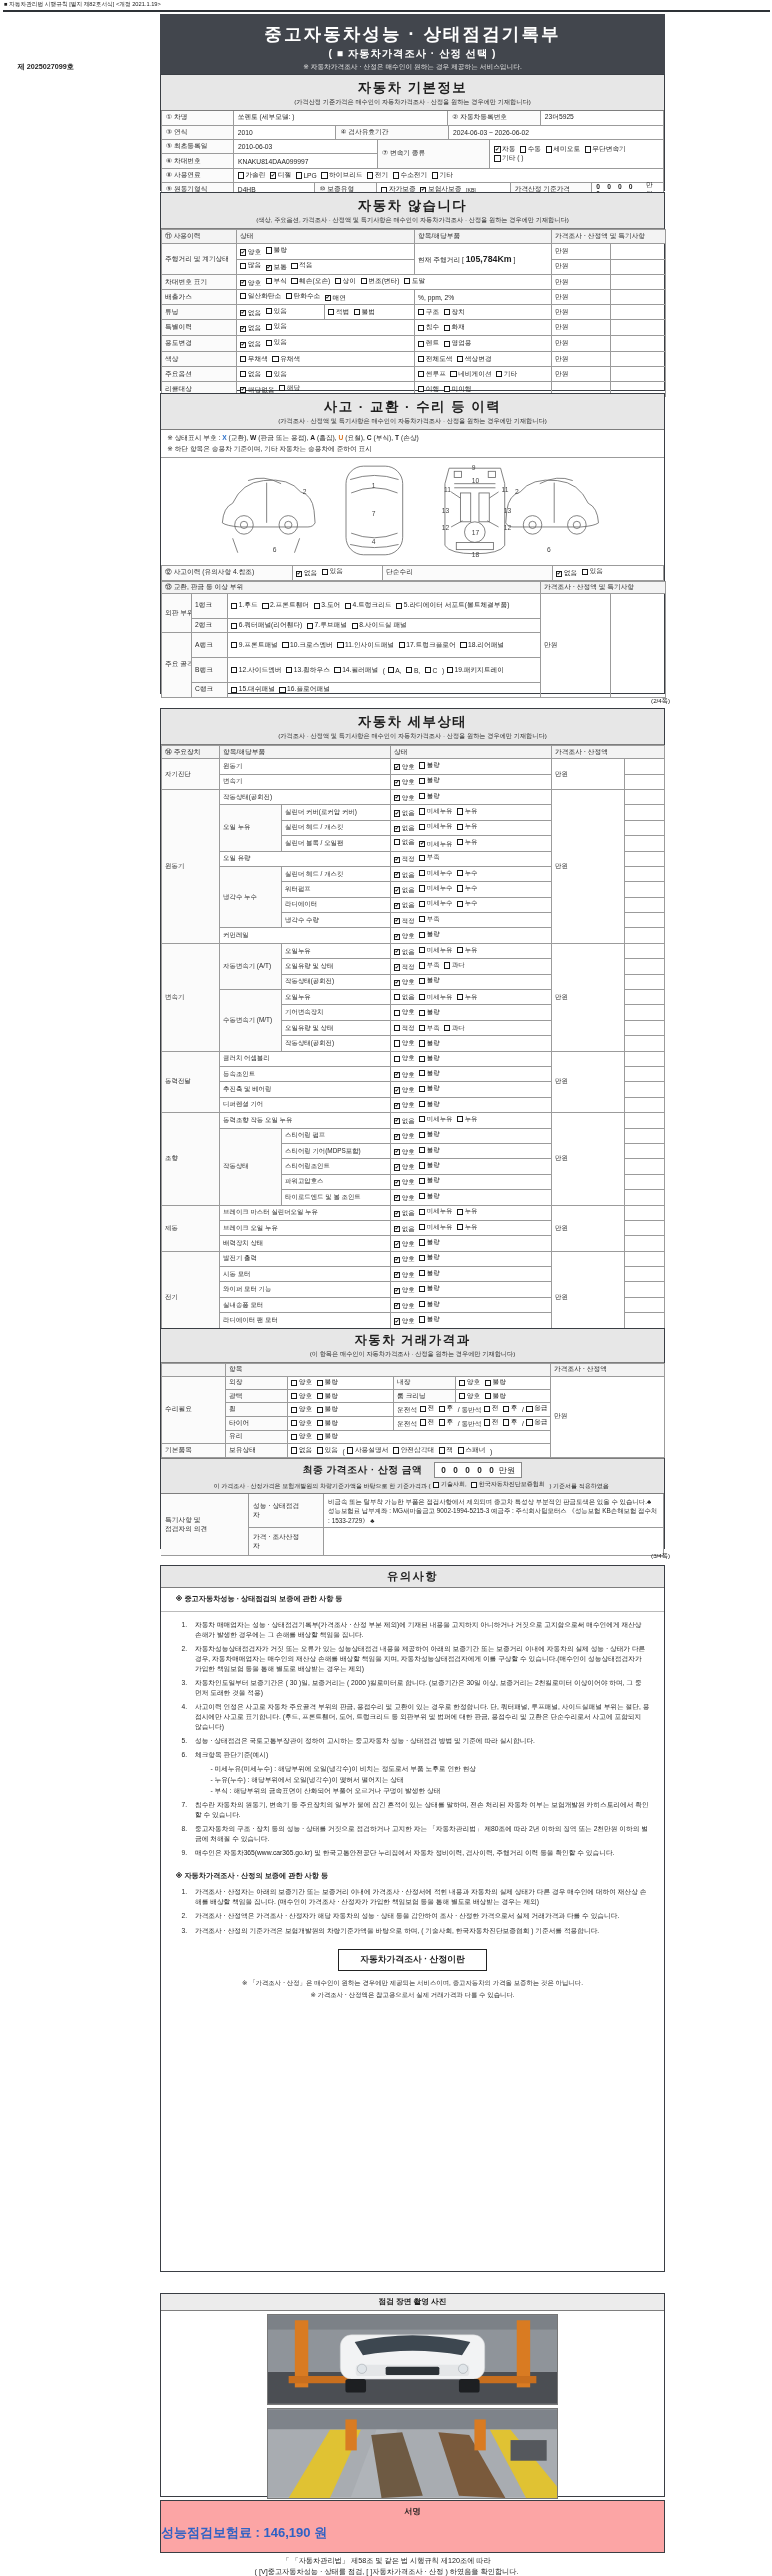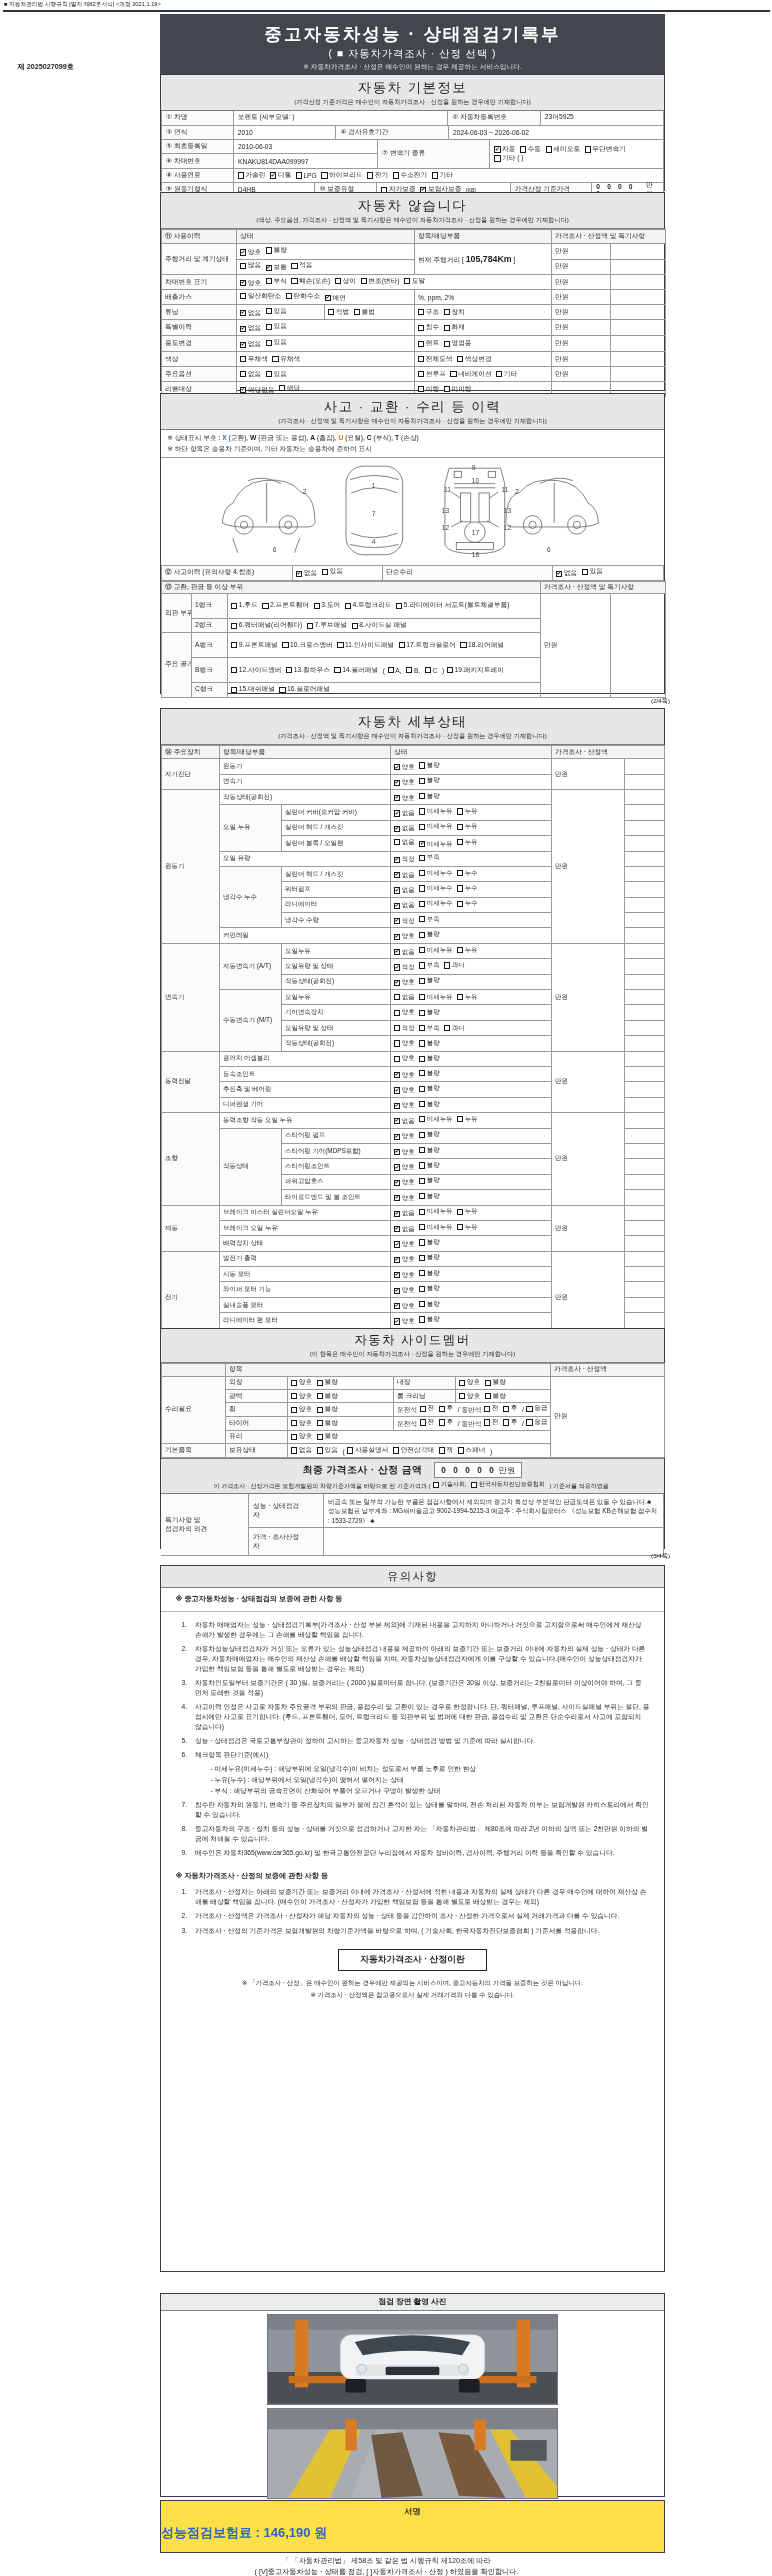--- a/index.html
+++ b/index.html
@@ -5,27 +5,27 @@
   html,body{margin:0;padding:0;background:#fff;}
   body{width:773px;height:2576px;position:relative;overflow:hidden;
        font-family:"Liberation Sans","DejaVu Sans",sans-serif;color:#1d1d1d;}
   .abs{position:absolute;}
   .col{left:160px;width:505px;}
   
   #top-note{left:4.1px;top:1px;font-size:5.7px;color:#222;}
   #top-rule{left:3.1px;top:9.8px;width:767px;height:0;border-top:1.5px solid #2e3237;border-bottom:0.5px solid #2e3237;}
   #band{top:14px;background:#42464d;color:#fff;text-align:center;padding:6.7px 0 5.2px;}
   #band h1{margin:1px 0 1px;font-size:17.5px;letter-spacing:2.1px;font-weight:bold;}
-  #band .sub{font-size:10.3px;font-weight:normal;letter-spacing:1px;margin:1px 0;}
+  #band .sub{font-size:10.3px;font-weight:bold;letter-spacing:1px;margin:1px 0;}
   #band .note{font-size:6.7px;color:#e3e3e3;margin-top:2.1px;}
   #doc-no{left:17.5px;top:62px;font-size:7.2px;font-weight:bold;}
   
   .sec{border:1px solid #3a3e44;background:#fff;box-sizing:border-box;}
   .sec-hd{background:#e7e7e7;text-align:center;padding:4.1px 0 3.1px;border-bottom:0.5px solid #7e7e7e;}
-  .sec-hd .t{font-size:13.4px;font-weight:normal;letter-spacing:1.5px;}
+  .sec-hd .t{font-size:13.4px;font-weight:bold;letter-spacing:1.5px;}
   .sec-hd .n{font-size:6.2px;margin-top:1px;color:#2a2a2a;}
   .pgmark{font-size:6.2px;color:#222;text-align:right;width:515px;left:155px;}
   
   table.frm{border-collapse:collapse;table-layout:fixed;width:100%;}
   table.frm td,table.frm th{border:0.5px solid #9b9b9b;font-size:6.7px;padding:1px 3.1px;vertical-align:middle;
     overflow:hidden;white-space:nowrap;text-align:left;font-weight:normal;}
   td.lbl,th.lbl{background:#fbfbfb;}
   td.ctr{text-align:center;}
   td.hdr,th.hdr{background:#f3f3f3;}
   .pre{white-space:pre-line;}
@@ -45,21 +45,21 @@
   table.dt td{height:12.4px;font-size:6.4px;}
   td.glbl{background:#fbfbfb;text-align:left;}
   td.price{text-align:center;}
   
   .n-item{display:flex;font-size:6.7px;line-height:1.45;margin:4.6px 14.4px 4.6px 20.6px;}
   .n-item .no{width:13.4px;flex:none;}
   .n-item.ind{margin-left:36px;margin-top:1px;margin-bottom:1px;}
   
   .ph{display:block;margin:3.1px auto;border:0.5px solid #777;}
   
-  #sec-sign{background:#fde047;}
+  #sec-sign{background:#fca5a5;}
   #sec-sign .t{font-size:8.2px;font-weight:bold;text-align:center;margin-top:5.2px;}
   #sec-sign .prem{font-size:13px;font-weight:bold;color:#2f62c5;text-align:left;margin:7.2px 36px 0 0;}
   .footline{width:773px;text-align:center;font-size:7.2px;}
   .digits{letter-spacing:2.6px;font-weight:bold;}
   .final-digit-box{display:inline-block;border:0.5px solid #888;background:#fff;padding:1.5px 6.2px;margin-left:9.3px;}
   svg text{font-family:"Liberation Sans",sans-serif;}
 </style>
 </head>
 <body>
 
@@ -1173,21 +1173,21 @@
             </span></td>
           <td class="price" rowspan="1">만원</td>
           <td></td>
         </tr>
       </tbody>
   </table>
 </div>
 
 <div class="abs col sec" style="top:1328px;height:221px;">
   <div class="sec-hd" style="padding:3.1px 0 2.6px;">
-    <div class="t" style="font-size:12.4px;">자동차 사이드멤버</div>
+    <div class="t" style="font-size:12.4px;">자동차 거래가격과</div>
     <div class="n">(이 항목은 매수인이 자동차가격조사 · 산정을 원하는 경우에만 기재합니다)</div>
   </div>
   <table class="frm">
     <colgroup>
         <col style="width:64px">
         <col style="width:62px">
         <col style="width:106px">
         <col style="width:62px">
         <col style="width:95px">
         <col style="width:114px">

